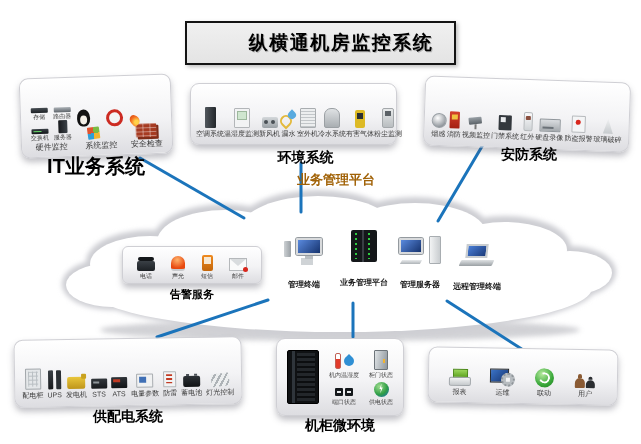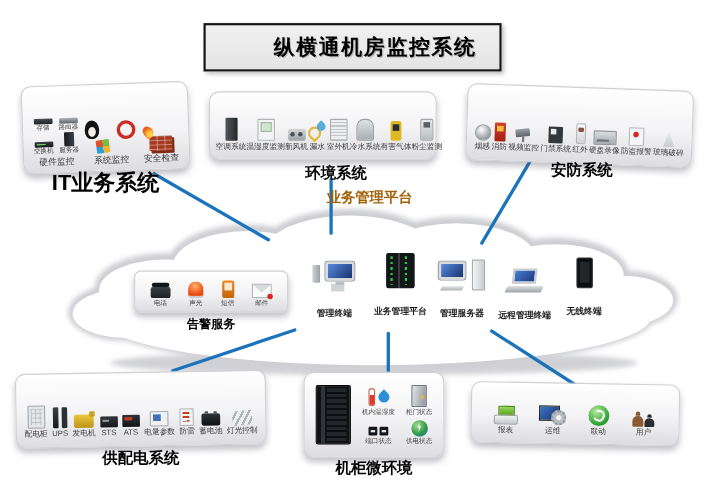--- a/index.html
+++ b/index.html
@@ -362,24 +362,20 @@
   <div class="cdev" style="left:385px;top:232px">
     <i class="ic ic-msrv">
         <span class="twr2"></span>
       </i>
     <span class="dlab">管理服务器</span>
   </div>
   <div class="cdev" style="left:442px;top:234px">
     <i class="ic ic-laptop"></i>
     <span class="dlab">远程管理终端</span>
   </div>
-  <div class="cdev" style="left:496px;top:230px">
-    <i class="ic ic-sphone"></i>
-    <span class="dlab">无线终端</span>
-  </div>
 
   <div class="plat" id="plat-power">
     <div class="item">
         <i class="ic ic-pcab"></i>
         <span class="ilab">配电柜</span>
       </div>
     <div class="item">
         <i class="ic ic-ups"></i>
         <span class="ilab">UPS</span>
       </div>

